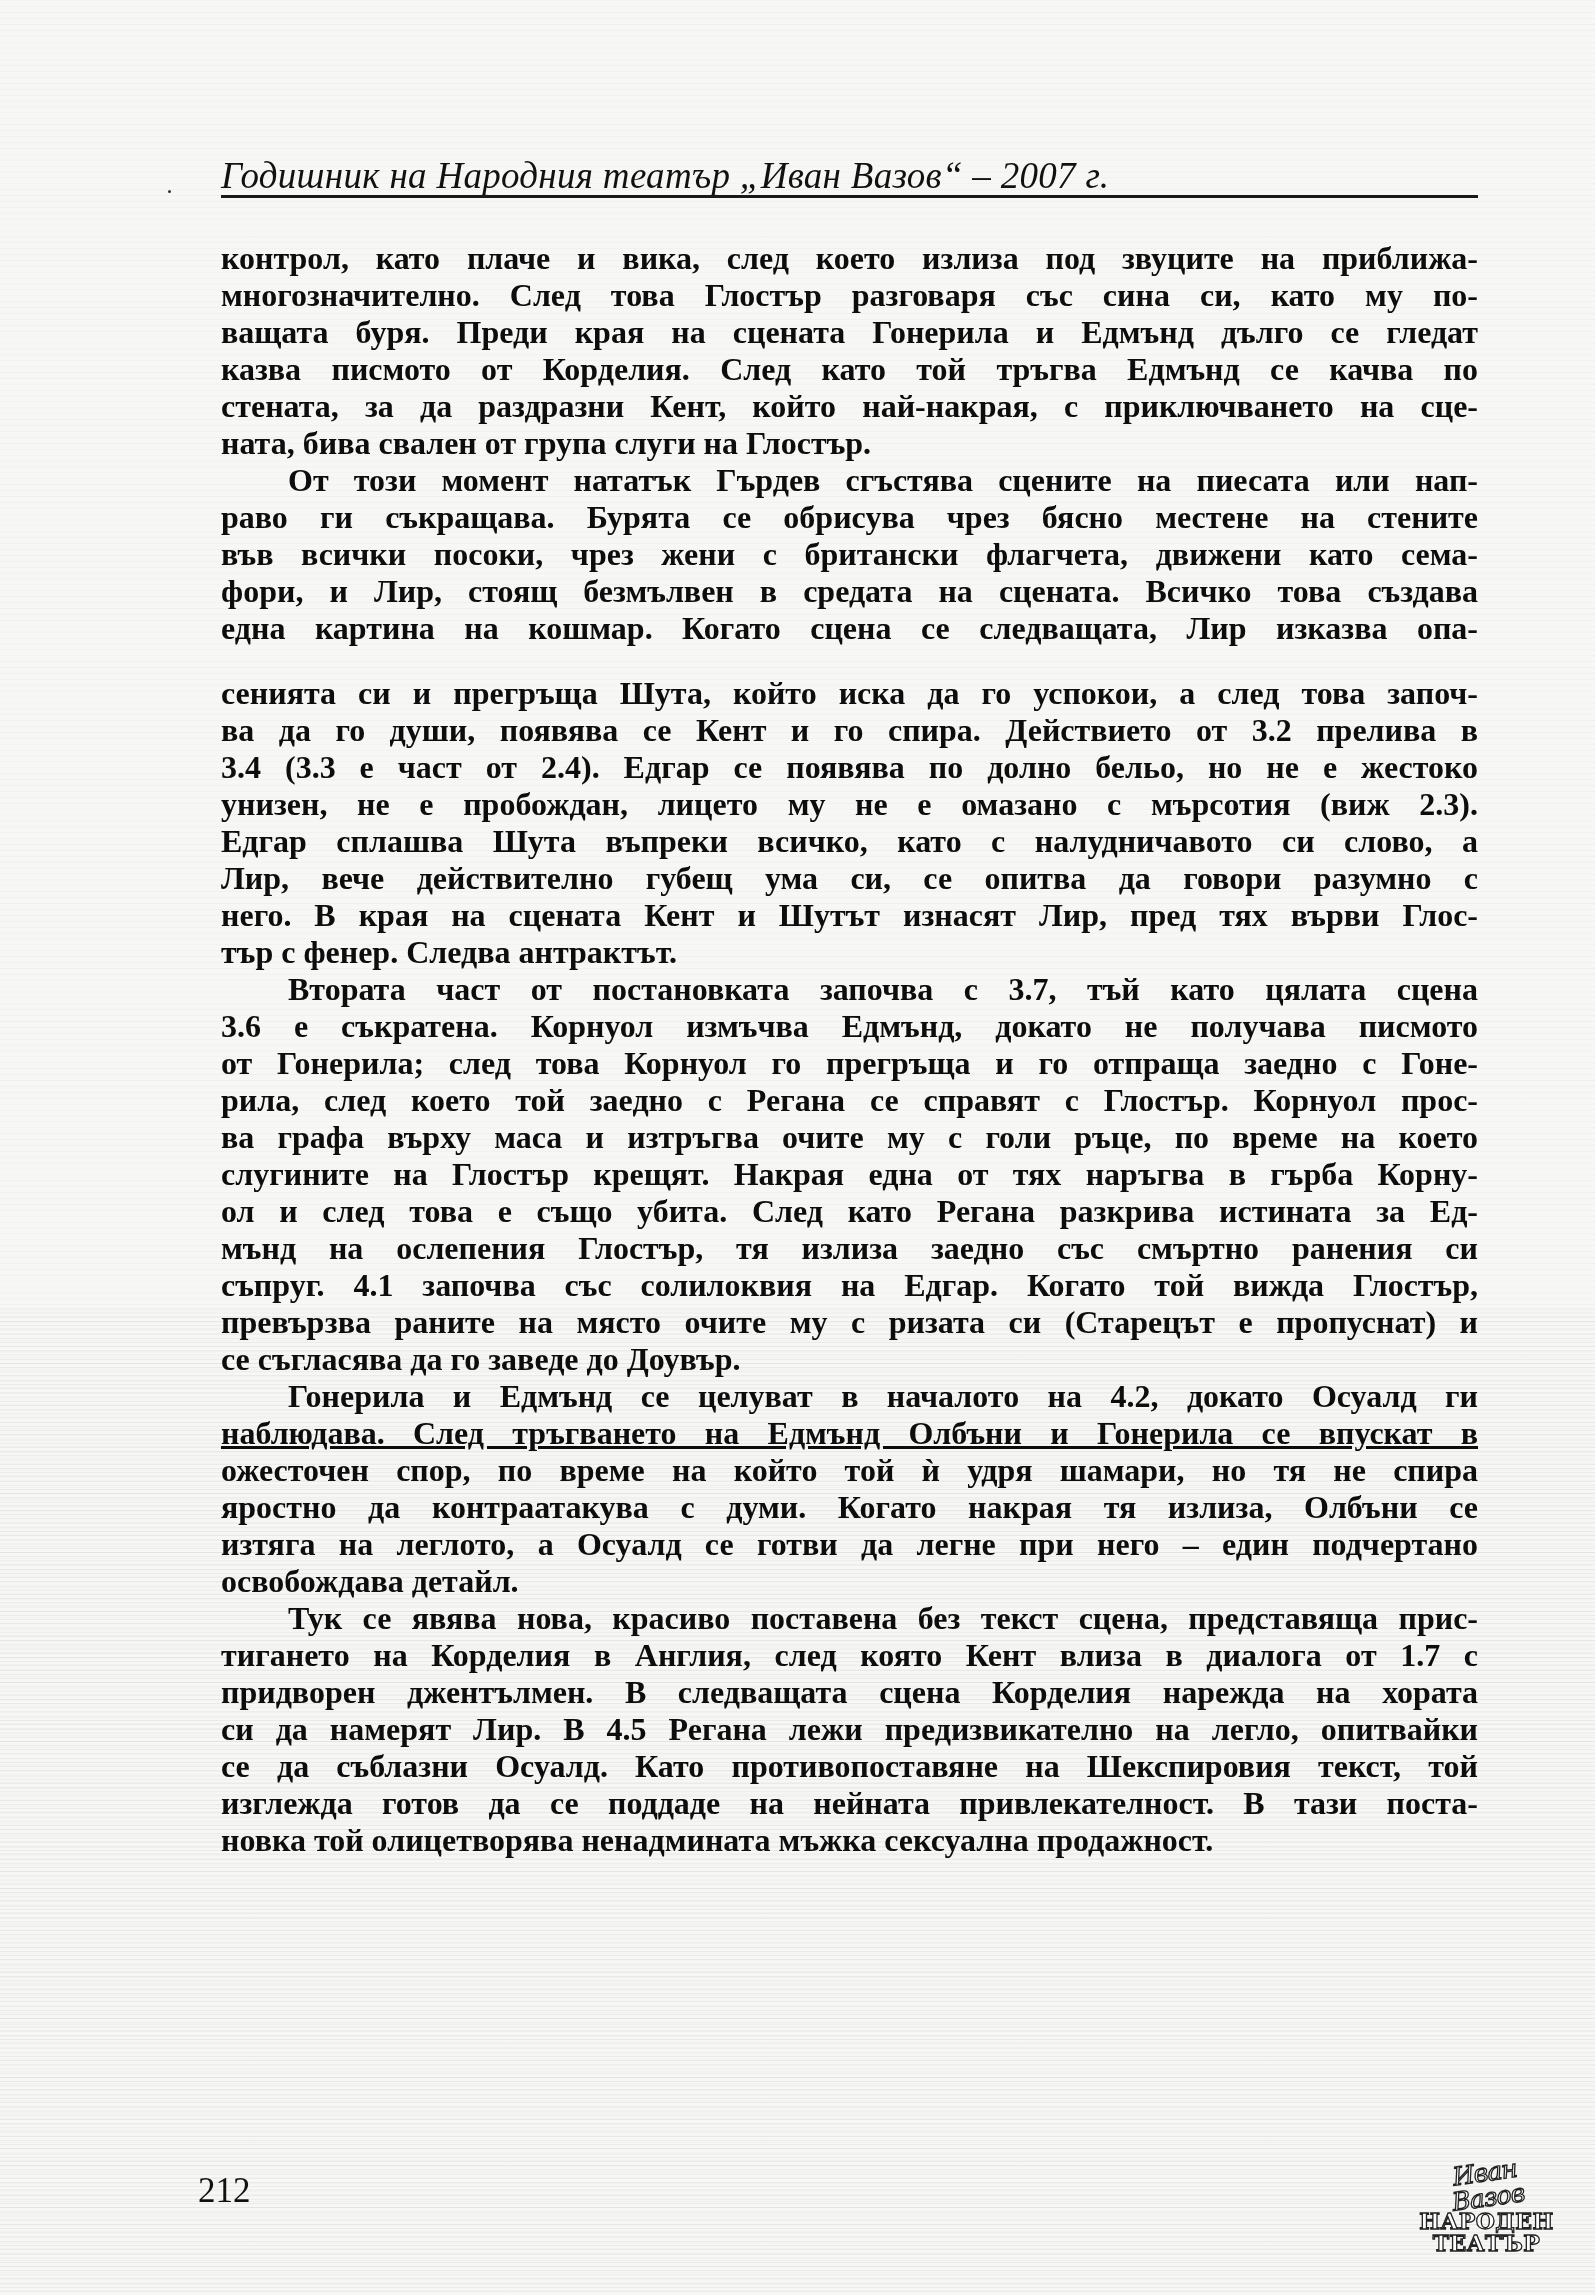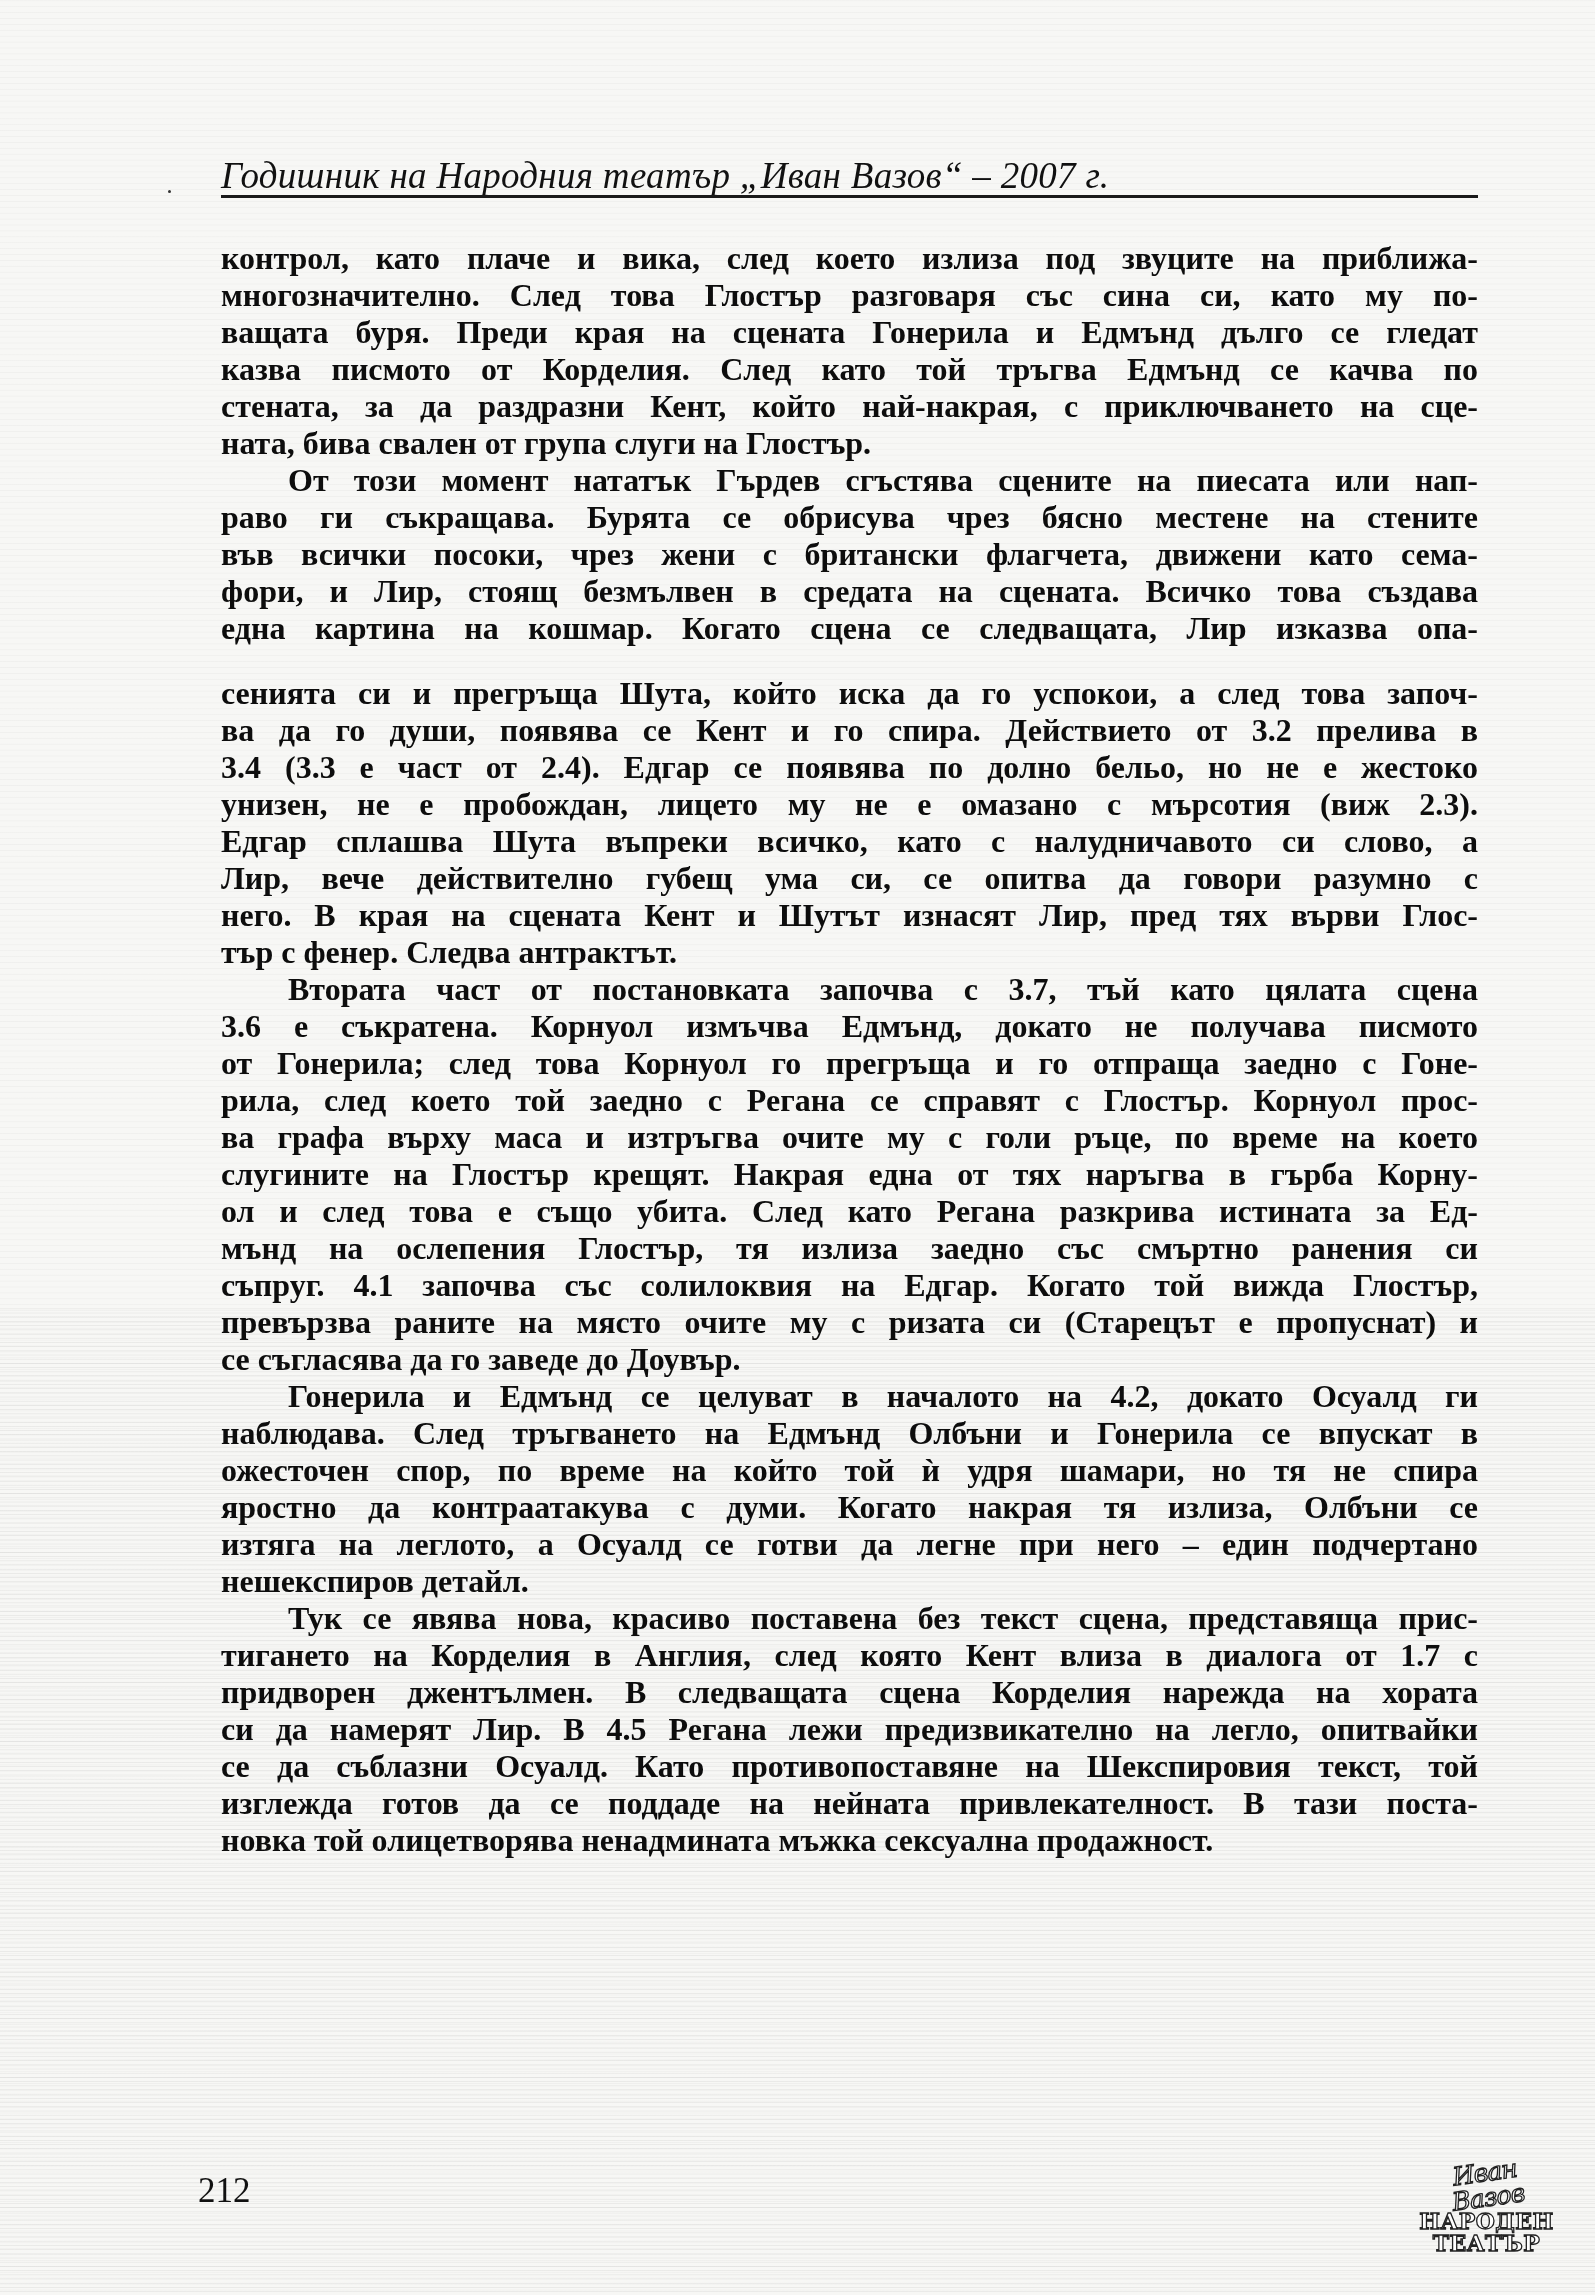--- a/index.html
+++ b/index.html
@@ -162,25 +162,25 @@
       <span class="line" style="white-space: nowrap;"><span style="word-spacing: 0px;">ва графа върху маса и изтръгва очите му с голи ръце, по време на което</span></span>
       <span class="line" style="white-space: nowrap;"><span style="word-spacing: 0px;">слугините на Глостър крещят. Накрая една от тях наръгва в гърба Корну-</span></span>
       <span class="line" style="white-space: nowrap;"><span style="word-spacing: 0px;">ол и след това е също убита. След като Регана разкрива истината за Ед-</span></span>
       <span class="line" style="white-space: nowrap;"><span style="word-spacing: 0px;">мънд на ослепения Глостър, тя излиза заедно със смъртно ранения си</span></span>
       <span class="line" style="white-space: nowrap;"><span style="word-spacing: 0px;">съпруг. 4.1 започва със солилоквия на Едгар. Когато той вижда Глостър,</span></span>
       <span class="line" style="white-space: nowrap;"><span style="word-spacing: 0px;">превързва раните на място очите му с ризата си (Старецът е пропуснат) и</span></span>
       <span class="line last">се съгласява да го заведе до Доувър.</span>
     </div>
     <div>
       <span class="line indent" style="white-space: nowrap;"><span style="word-spacing: 0px;">Гонерила и Едмънд се целуват в началото на 4.2, докато Осуалд ги</span></span>
-      <span class="line" style="white-space: nowrap;"><span style="word-spacing: 0px;">наблюдава. След тръгването на Едмънд Олбъни и Гонерила се впускат в</span></span>
+      <span class="line" style="white-space: nowrap;"><span style="word-spacing: 0px; text-decoration: underline;">наблюдава. След тръгването на Едмънд Олбъни и Гонерила се впускат в</span></span>
       <span class="line" style="white-space: nowrap;"><span style="word-spacing: 0px;">ожесточен спор, по време на който той ѝ удря шамари, но тя не спира</span></span>
       <span class="line" style="white-space: nowrap;"><span style="word-spacing: 0px;">яростно да контраатакува с думи. Когато накрая тя излиза, Олбъни се</span></span>
       <span class="line" style="white-space: nowrap;"><span style="word-spacing: 0px;">изтяга на леглото, а Осуалд се готви да легне при него – един подчертано</span></span>
-      <span class="line last">нешекспиров детайл.</span>
+      <span class="line last">освобождава детайл.</span>
     </div>
     <div>
       <span class="line indent" style="white-space: nowrap;"><span style="word-spacing: 0px;">Тук се явява нова, красиво поставена без текст сцена, представяща прис-</span></span>
       <span class="line" style="white-space: nowrap;"><span style="word-spacing: 0px;">тигането на Корделия в Англия, след която Кент влиза в диалога от 1.7 с</span></span>
       <span class="line" style="white-space: nowrap;"><span style="word-spacing: 0px;">придворен джентълмен. В следващата сцена Корделия нарежда на хората</span></span>
       <span class="line" style="white-space: nowrap;"><span style="word-spacing: 0px;">си да намерят Лир. В 4.5 Регана лежи предизвикателно на легло, опитвайки</span></span>
       <span class="line" style="white-space: nowrap;"><span style="word-spacing: 0px;">се да съблазни Осуалд. Като противопоставяне на Шекспировия текст, той</span></span>
       <span class="line" style="white-space: nowrap;"><span style="word-spacing: 0px;">изглежда готов да се поддаде на нейната привлекателност. В тази поста-</span></span>
       <span class="line last">новка той олицетворява ненадмината мъжка сексуална продажност.</span>
     </div>

